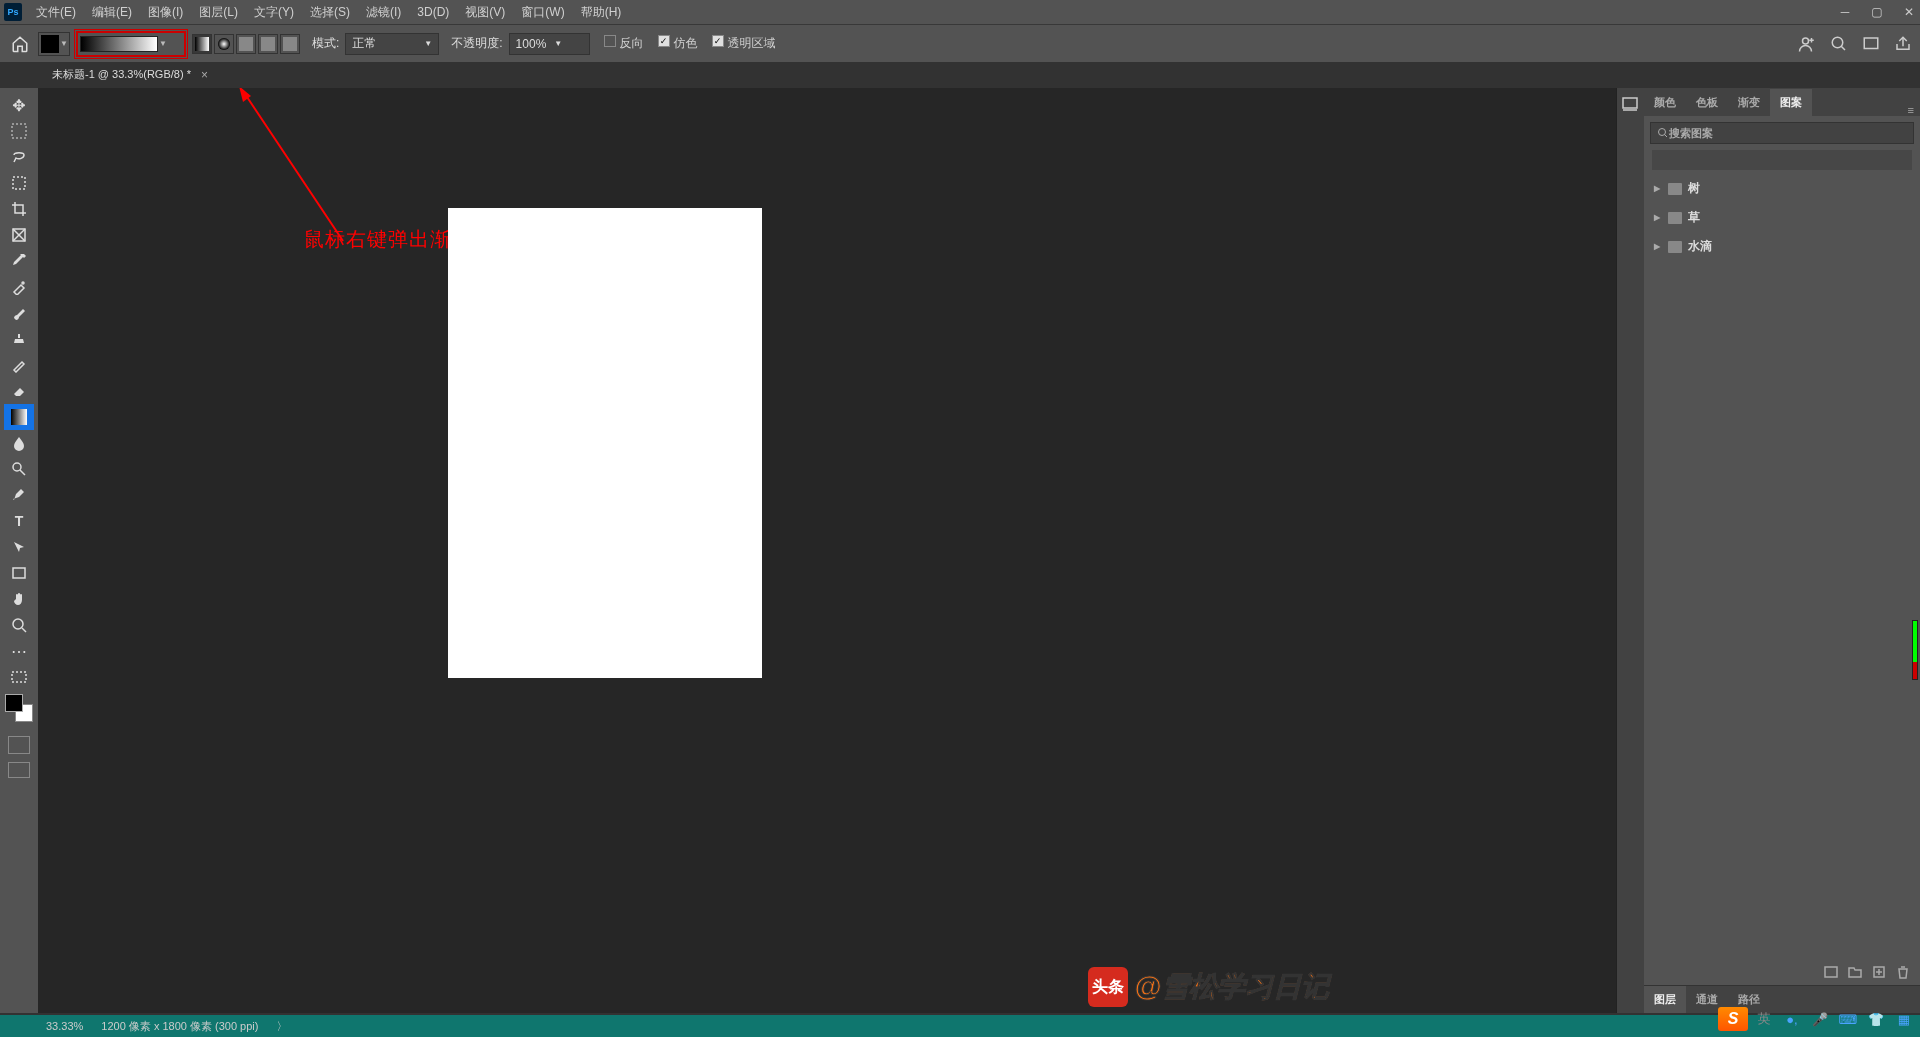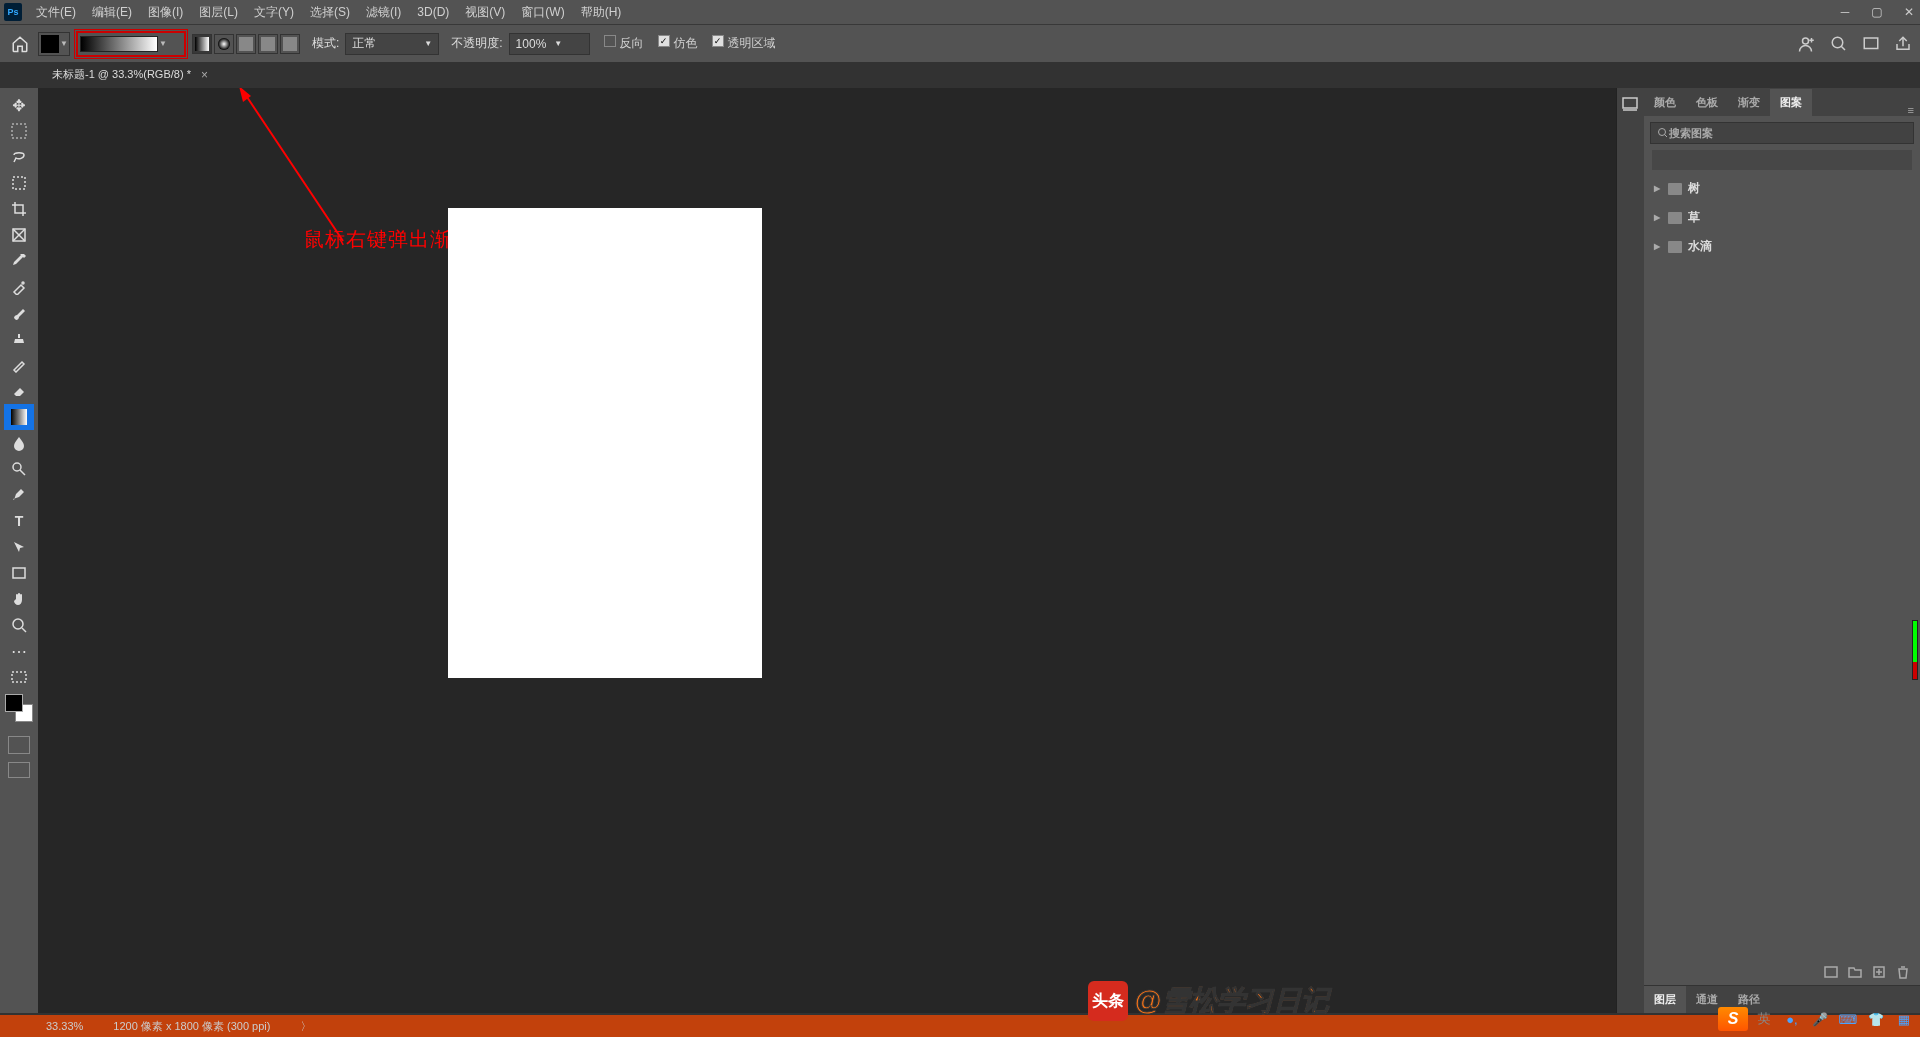--- a/index.html
+++ b/index.html
@@ -63,24 +63,24 @@
 .search-row { padding: 6px; }
 .search-box { width: 100%; height: 22px; background: #424242; border: 1px solid #333; color: #aaa; padding: 0 6px; font-size: 11px; display: flex; align-items: center; gap: 0; }
 .pattern-list { flex: 1; padding: 4px 8px; }
 .plist-item { display: flex; align-items: center; gap: 6px; padding: 6px 2px; font-size: 12px; color: #ddd; }
 .plist-item .caret { font-size: 8px; color: #aaa; width: 8px; }
 .folder-icon { width: 14px; height: 12px; background: #888; border-radius: 1px; }
 .panel-bottom-icons { height: 26px; display: flex; justify-content: flex-end; gap: 10px; padding: 0 10px; align-items: center; background: #535353; }
 .pb-icon { width: 14px; height: 14px; color: #aaa; }
 
 
-.statusbar { position: absolute; bottom: 0; left: 0; right: 0; height: 22px; background: #c2410c; display: flex; align-items: center; font-size: 11px; color: #ccc; padding: 0 10px 0 46px; gap: 30px; }
-
-
-.wm-left { position: absolute; bottom: 16px; left: 1088px; display: flex; align-items: center; gap: 6px; }
+.statusbar { position: absolute; bottom: 0; left: 0; right: 0; height: 22px; background: #0f766e; display: flex; align-items: center; font-size: 11px; color: #ccc; padding: 0 10px 0 46px; gap: 18px; }
+
+
+.wm-left { position: absolute; bottom: 30px; left: 1088px; display: flex; align-items: center; gap: 6px; }
 .wm-logo { width: 40px; height: 40px; background: #d52b1e; border-radius: 6px; color: #fff; font-size: 16px; font-weight: bold; display: flex; align-items: center; justify-content: center; }
 .wm-text { color: #f97316; font-size: 28px; font-style: italic; font-weight: bold; -webkit-text-stroke: 1px #333; }
 .ime-bar { position: absolute; bottom: 4px; right: 4px; height: 28px; display: flex; align-items: center; gap: 4px; }
 .ime-s { width: 30px; height: 24px; background: linear-gradient(#ff8a00,#ff5500); border-radius: 3px; color: #fff; font-weight: bold; display: flex; align-items: center; justify-content: center; font-style: italic; }
 .ime-btn { width: 24px; height: 24px; display: flex; align-items: center; justify-content: center; font-size: 13px; }
 .ime-blue { color: #4aa3ff; }
 
 svg { display: block; }
 </style>
 </head>

